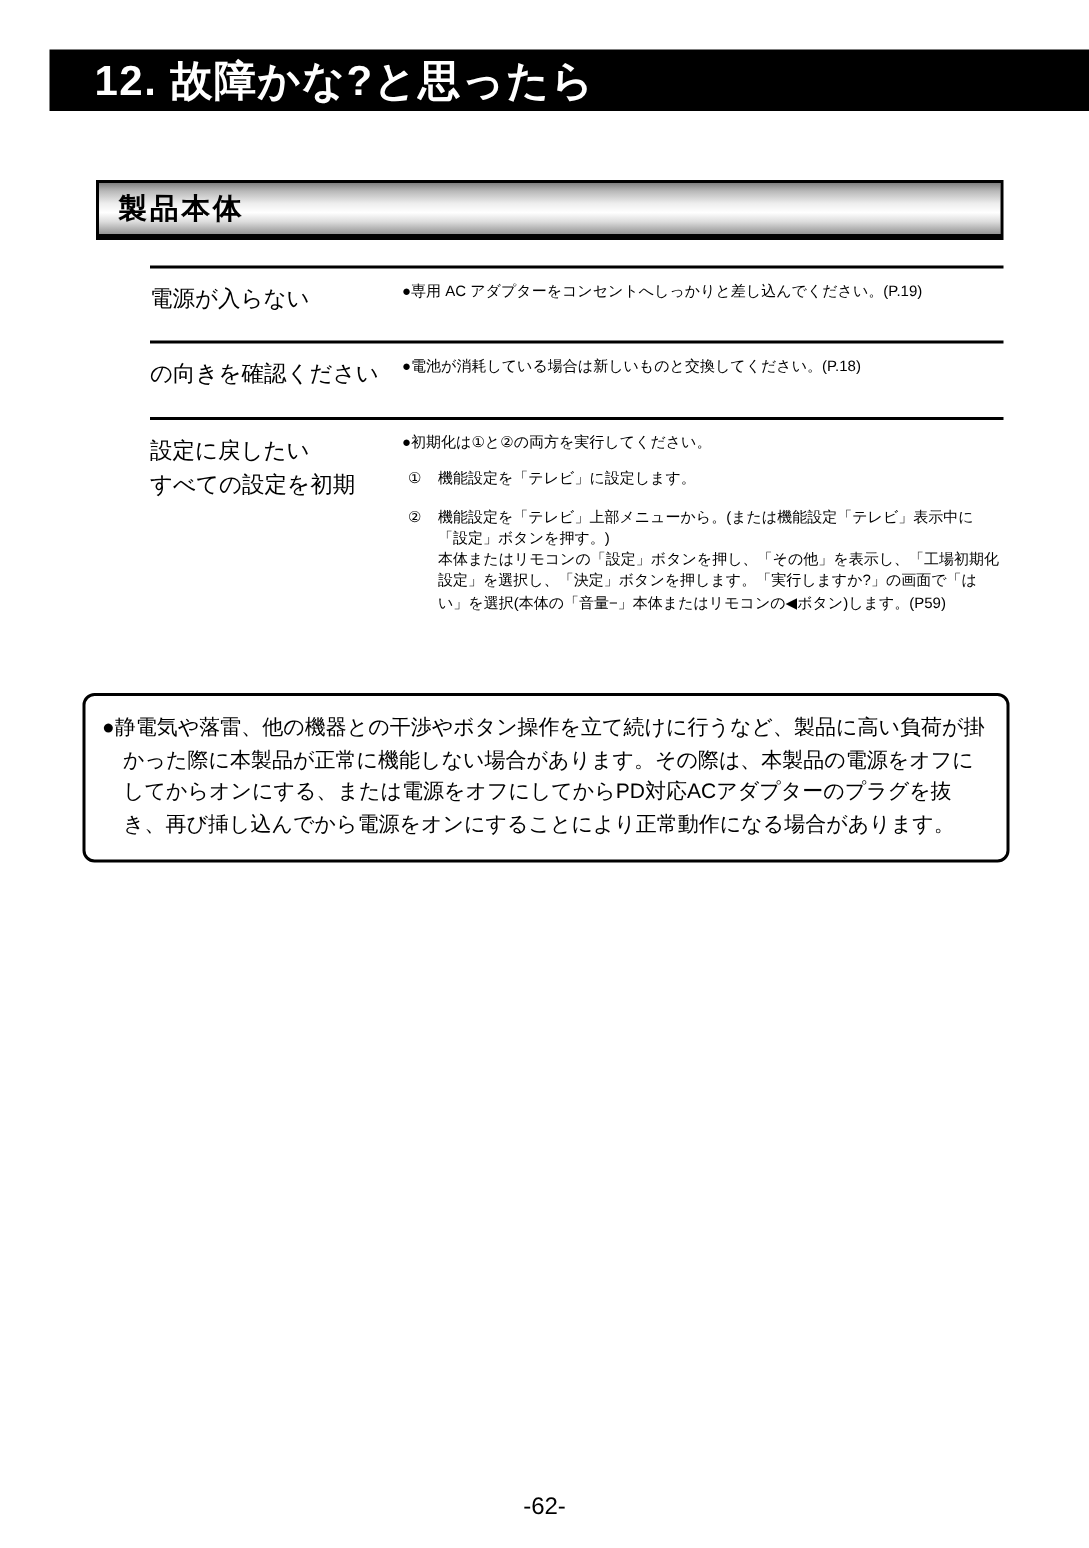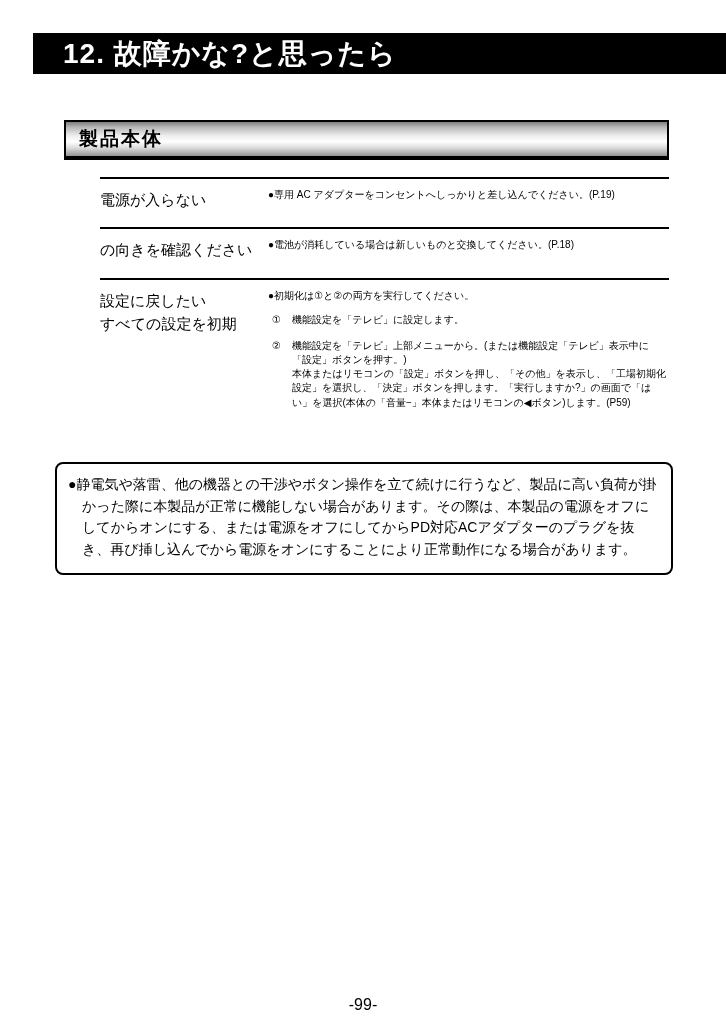--- a/index.html
+++ b/index.html
@@ -153,13 +153,13 @@
       </div>
     </div>
   </div>
 
 </div>
 
 <div class="note-box">
   <p class="bullet">●静電気や落雷、他の機器との干渉やボタン操作を立て続けに行うなど、製品に高い負荷が掛かった際に本製品が正常に機能しない場合があります。その際は、本製品の電源をオフにしてからオンにする、または電源をオフにしてからPD対応ACアダプターのプラグを抜き、再び挿し込んでから電源をオンにすることにより正常動作になる場合があります。</p>
 </div>
 
-<div class="page-footer">-99-</div>
+<div class="page-footer">-62-</div>
 
 </body></html>

